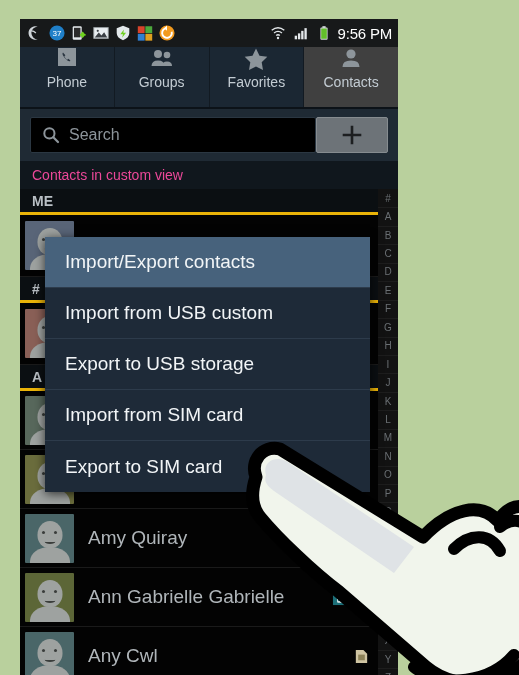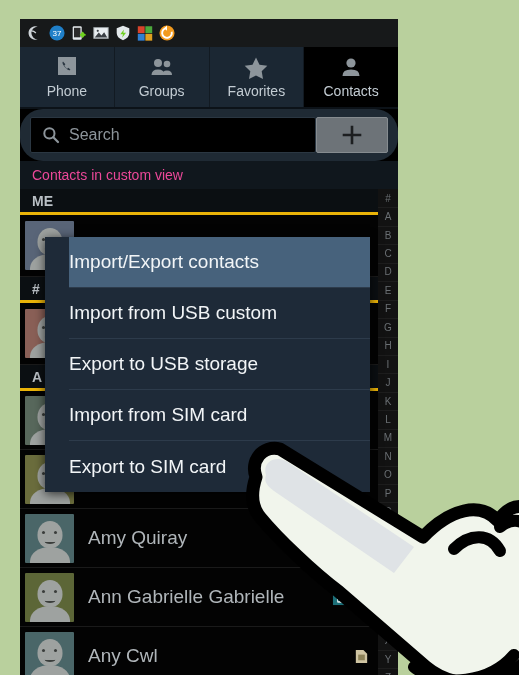--- a/index.html
+++ b/index.html
@@ -36,34 +36,34 @@
   .sb-left { display: flex; align-items: center; gap: 4px; padding-left: 6px; }
   .sb-right { position: absolute; right: 6px; top: 0; height: 28px;
               display: flex; align-items: center; gap: 5px; }
   .sb-icon { width: 18px; height: 18px; display: block; }
   .sb-clock { color: #fff; font-size: 15px; letter-spacing: -0.2px; }
 
   
   #tabs { display: flex; height: 60px; background: #1b2733; }
   .tab {
     flex: 1; display: flex; flex-direction: column;
-    align-items: center; justify-content: center;
+    align-items: center; 
     gap: 3px; border-right: 1px solid #121a22;
   }
   .tab:last-child { border-right: none; }
-  .tab.active { background: #000000; }
+  .tab.active { background: #404040; }
   .tab-ico { width: 26px; height: 24px; display: block; }
   .tab-label { font-size: 14px; color: #c3ccd3; }
   #tabs-underline { height: 2px; background: #0c1218; }
 
   
   #searchrow {
     height: 52px; background: #1f2a34;
     display: flex; align-items: center;
-    padding: 0 10px; gap: 0; border-radius: 23px;
+    padding: 0 10px; gap: 0;
   }
   #searchbox {
     flex: 1; height: 36px; background: #000;
     border: 1px solid #2b3742; border-radius: 2px;
     display: flex; align-items: center; gap: 9px; padding: 0 11px;
   }
   #search-text { color: #8d959b; font-size: 16px; }
   #addbtn {
     width: 72px; height: 36px; background: #6d7378;
     border: 1px solid #868c90; border-radius: 2px;
@@ -137,22 +137,22 @@
 
   
   #menu {
     position: absolute; left: 25px; top: 218px;
     width: 325px; background: #1e2a38;
     box-shadow: 0 2px 10px rgba(0,0,0,.7);
     z-index: 40;
   }
   .mi {
     height: 51px; display: flex; align-items: center;
-    border-bottom: 1px solid #2d3b4b;
-    color: #f2f5f7; font-size: 19px; margin-left: 24px;
+    padding-left: 20px; border-bottom: 1px solid #2d3b4b;
+    color: #f2f5f7; font-size: 19px;
   }
   .mi:last-child { border-bottom: none; }
   .mi.sel { background: #47627c; }
 
   
   #hand { position: absolute; left: 218px; top: 405px;
           width: 310px; height: 280px; z-index: 60; pointer-events: none; }
 </style>
 </head>
 <body>
@@ -189,20 +189,40 @@
           <rect x="2" y="2.5" width="7.6" height="7.6" fill="#d8432b"></rect>
           <rect x="10.4" y="2.5" width="7.6" height="7.6" fill="#4ca83c"></rect>
           <rect x="2" y="10.9" width="7.6" height="7.6" fill="#2f7fd1"></rect>
           <rect x="10.4" y="10.9" width="7.6" height="7.6" fill="#e0a020"></rect>
         </svg>
         <svg class="sb-icon" viewBox="0 0 20 20">
           <circle cx="10" cy="10" r="8.4" fill="#f29a1e"></circle>
           <path d="M10 4.6 a5.4 5.4 0 1 0 5.2 4" stroke="#fff" stroke-width="2.1" fill="none"></path>
           <path d="M10 1.8 l0 5.6 -3.2 -2.8Z" fill="#fff"></path>
         </svg>
+      </div>
+      <div class="sb-right">
+        <svg class="sb-icon" viewBox="0 0 20 20">
+          <path d="M3 7 q7 -5.5 14 0" stroke="#e3e7ea" stroke-width="1.6" fill="none"></path>
+          <path d="M5.6 10 q4.4 -3.6 8.8 0" stroke="#e3e7ea" stroke-width="1.6" fill="none"></path>
+          <path d="M8 12.8 q2 -1.8 4 0" stroke="#e3e7ea" stroke-width="1.6" fill="none"></path>
+          <circle cx="10" cy="15.6" r="1.3" fill="#e3e7ea"></circle>
+        </svg>
+        <svg class="sb-icon" viewBox="0 0 20 20">
+          <rect x="3" y="13" width="2.6" height="4" fill="#e3e7ea"></rect>
+          <rect x="6.6" y="10.4" width="2.6" height="6.6" fill="#e3e7ea"></rect>
+          <rect x="10.2" y="7.6" width="2.6" height="9.4" fill="#e3e7ea"></rect>
+          <rect x="13.8" y="4.6" width="2.6" height="12.4" fill="#e3e7ea"></rect>
+        </svg>
+        <svg class="sb-icon" viewBox="0 0 20 20">
+          <rect x="6" y="4" width="8" height="13.4" rx="1" fill="#d2d7da"></rect>
+          <rect x="8.2" y="2.4" width="3.6" height="2" fill="#d2d7da"></rect>
+          <rect x="6.9" y="5" width="6.2" height="11.4" fill="#63bf2a"></rect>
+        </svg>
+        <span class="sb-clock">9:56 PM</span>
       </div>
     </div>
 
     <div id="tabs">
       <div class="tab">
         <svg class="tab-ico" viewBox="0 0 26 24">
           <rect x="4" y="1" width="18" height="18" fill="#8d959b"></rect>
           <path d="M9 5.4 q-1.2 1 0 3.2 1.8 3.2 4.4 5 2 1.3 3 .2 l-1.8 -2 -1.6 .9 q-1.6 -1.3 -2.7 -3.2 l1.1 -1.3Z" fill="#2a3541"></path>
         </svg>
         <span class="tab-label">Phone</span>

